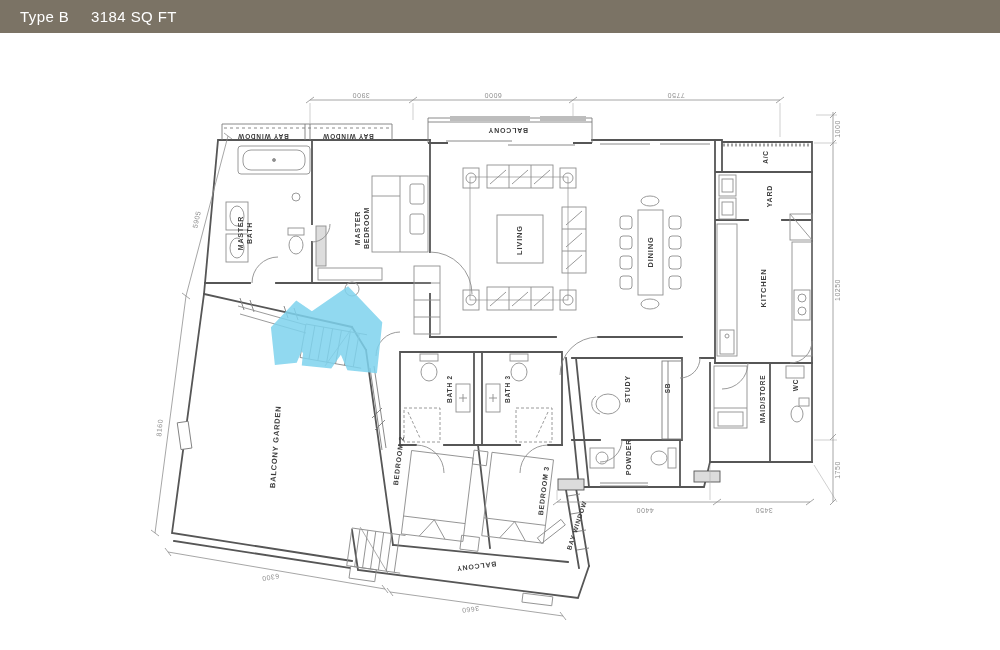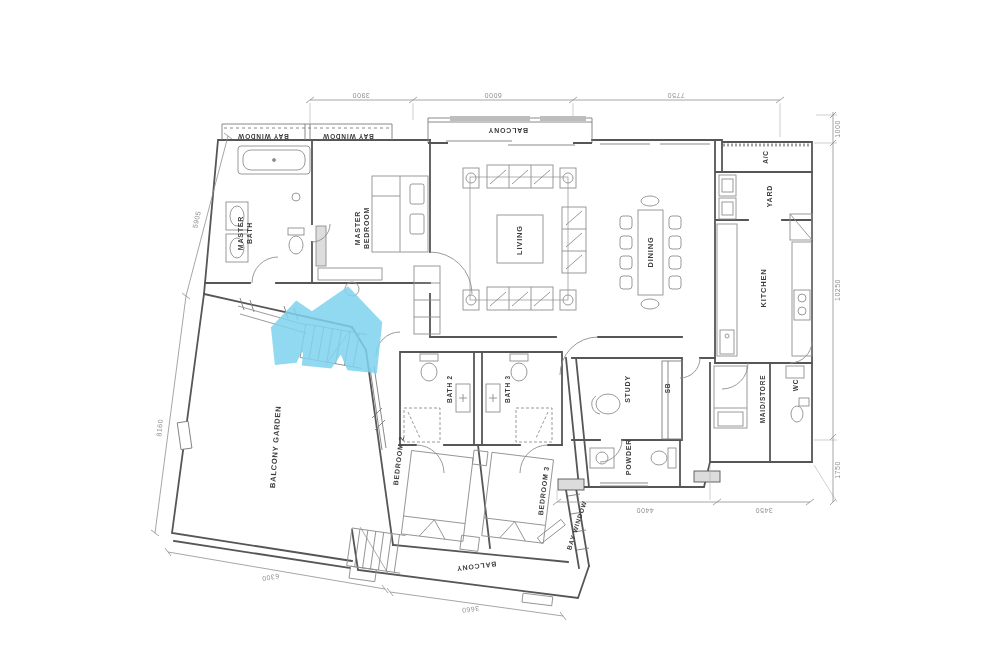--- a/index.html
+++ b/index.html
@@ -8,20 +8,24 @@
   #topbar .t{color:#fff;font-size:15px;letter-spacing:.4px;}
   #plan{position:absolute;left:0;top:33px;}
   text{font-family:"Liberation Sans",sans-serif;}
   .rl{fill:#3c3c3c;font-weight:bold;letter-spacing:.8px;}
   .dl{fill:#8f8f8f;font-weight:normal;letter-spacing:.5px;}
 </style>
 </head>
 <body>
 
 <div id="stage">
+  <div id="topbar" style="background:#7b7365;">
+    <span class="t">Type B</span>
+    <span class="t">3184 SQ FT</span>
+  </div>
 
   <svg id="plan" width="1000" height="617" viewBox="0 33 1000 617">
 
     <g stroke="#565656" stroke-width="1.8" fill="none" stroke-linecap="square">
 
       <path d="M218,140 L430,140 M218,140 L204,294 M204,294 L352,327 M352,327 L366,350 M366,350 L393,545"></path>
       <path d="M312,140 L312,224 M312,242 L312,283 M205,283 L250,283 M276,283 L430,283"></path>
       <path d="M430,140 L430,252 M430,294 L430,337"></path>
 
       <path d="M430,337 L556,337 M598,337 L682,337 M700,358 L715,358"></path>

